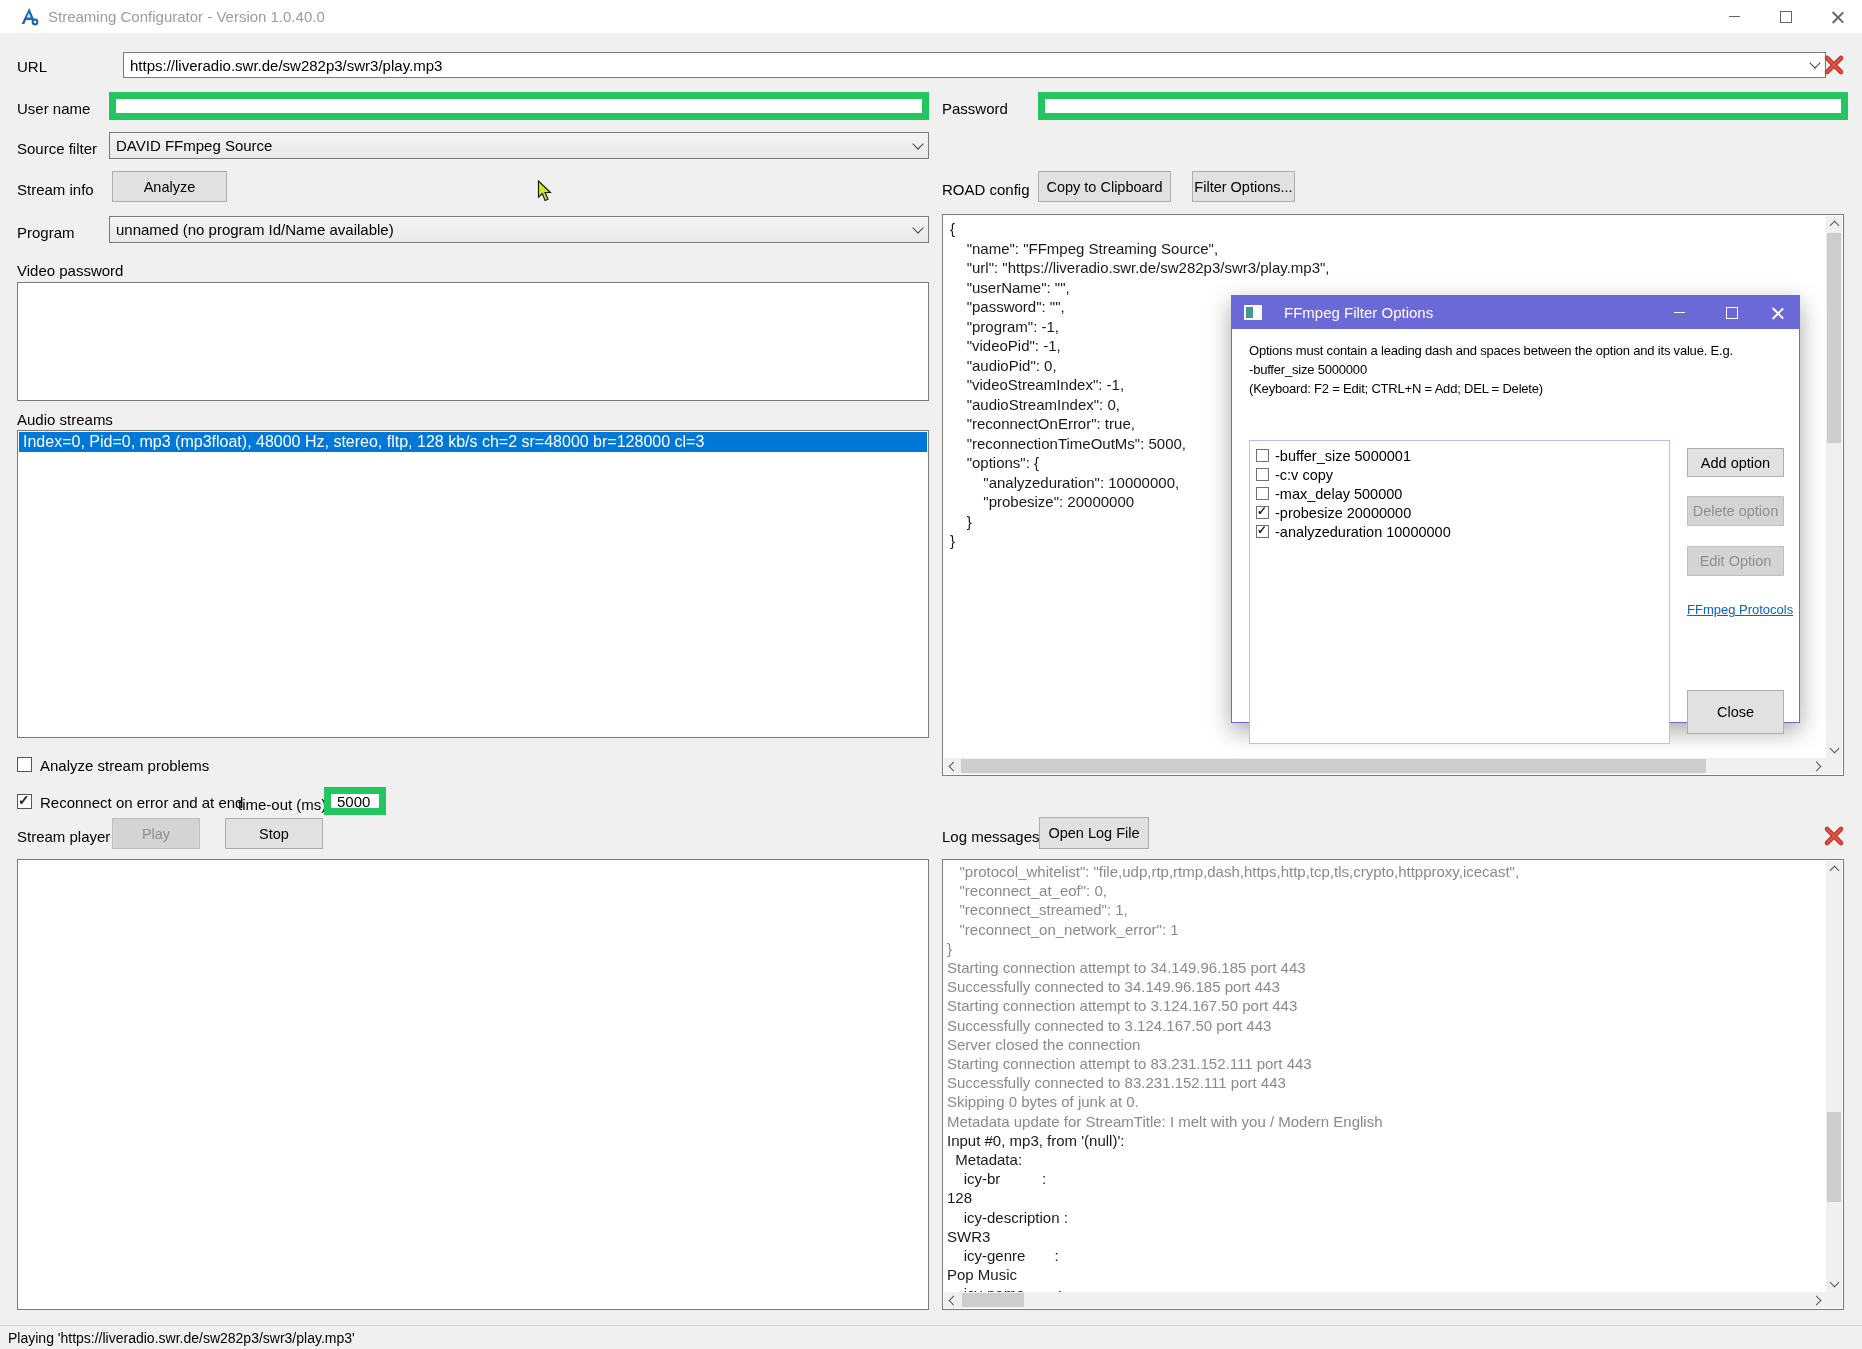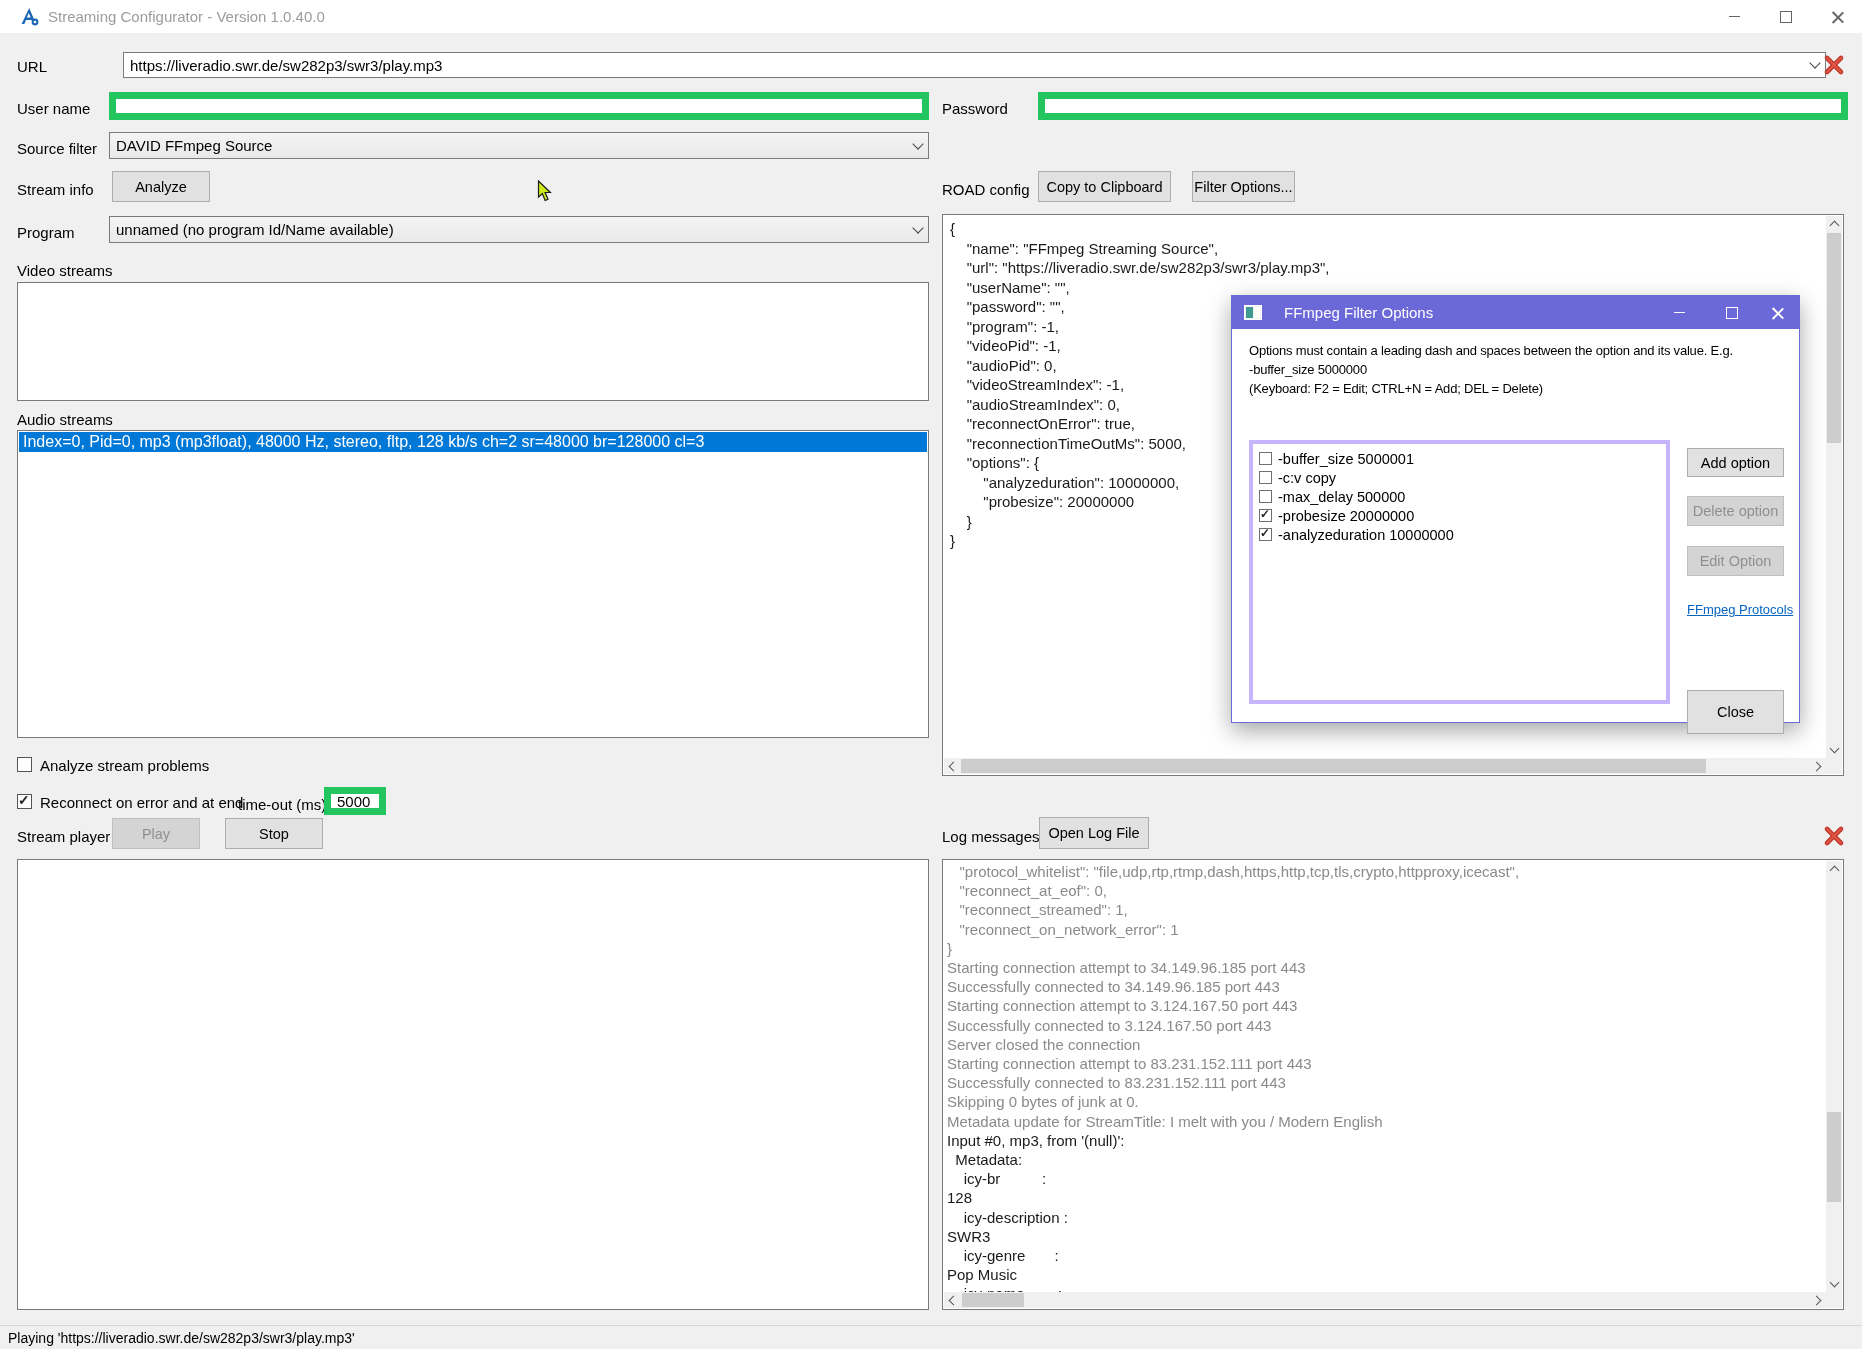--- a/index.html
+++ b/index.html
@@ -66,22 +66,22 @@
   .dlg-title{position:absolute;left:40px;top:8px;font-size:15px;color:#fff;white-space:nowrap;margin-left:12px;}
   .dlg-btn{position:absolute;top:0;width:44px;height:33px;display:flex;align-items:center;justify-content:center;}
   .dg-min{width:11px;height:1px;background:#fff;}
   .dg-max{width:10px;height:10px;border:1px solid #fff;}
   .dg-close{position:relative;width:12px;height:12px;}
   .dg-close::before,.dg-close::after{content:"";position:absolute;left:5px;top:-1px;width:1.5px;height:15px;background:#fff;}
   .dg-close::before{transform:rotate(45deg);}
   .dg-close::after{transform:rotate(-45deg);}
   .instr{position:absolute;left:17px;top:45px;width:540px;font-size:13px;letter-spacing:-0.2px;color:#000;}
   .instr div{line-height:19px;white-space:nowrap;}
-  .dlg-list{position:absolute;left:17px;top:144px;width:421px;height:264px;background:#fff;
-            border:4px solid #c4b5fd;box-sizing:border-box;padding:5px 4px;}
+  .dlg-list{position:absolute;left:17px;top:144px;width:421px;height:304px;background:#fff;
+            border:1px solid #c4b5fd;box-sizing:border-box;padding:5px 4px;}
   .opt-row{display:flex;align-items:center;height:19px;}
   .opt-row .cbi{position:relative;width:13px;height:13px;border:1px solid #707070;background:#fff;
                 box-sizing:border-box;margin:0 6px 0 2px;flex:none;}
   .opt-row .cbi.checked::after{content:"\2713";position:absolute;left:0;top:-3px;font-size:12px;font-weight:bold;color:#222;}
   .opt-label{font-size:14.5px;color:#000;white-space:nowrap;}
   .dlg-link{position:absolute;left:455px;top:306px;font-size:13px;color:#0563c1;text-decoration:underline;white-space:nowrap;}
   
   .statusbar{position:absolute;left:0;top:1325px;width:1862px;height:24px;background:#f0f0f0;border-top:1px solid #d6d6d6;}
   .statusbar span{position:absolute;left:8px;top:4px;font-size:14px;color:#000;white-space:nowrap;}
   
@@ -127,39 +127,39 @@
 
 <span class="lbl" style="left:17px;top:140px">Source filter</span>
 <div class="combo gray" style="left:109px;top:132px;width:820px;height:27px">
   <span class="val">DAVID FFmpeg Source</span>
   <span class="drop">
       <i class="chev down"></i>
     </span>
 </div>
 
 <span class="lbl" style="left:17px;top:181px">Stream info</span>
-<div class="btn" style="left:112px;top:171px;width:98px;height:31px">Analyze</div>
+<div class="btn" style="left:112px;top:171px;width:115px;height:31px">Analyze</div>
 
 <svg class="cursor" width="15" height="22" viewBox="0 0 15 22">
   <path d="M1.5,1 L1.5,17.2 L5.3,13.6 L8.1,20.5 L11,19.2 L8.1,12.5 L13.4,12.5 Z" fill="#cfe81c" stroke="#1a1a1a" stroke-width="1.2"></path>
 </svg>
 
 <span class="lbl" style="left:942px;top:181px">ROAD config</span>
 <div class="btn" style="left:1038px;top:171px;width:133px;height:31px">Copy to Clipboard</div>
 <div class="btn" style="left:1192px;top:171px;width:103px;height:31px">Filter Options...</div>
 
 <span class="lbl" style="left:17px;top:224px">Program</span>
 <div class="combo gray" style="left:109px;top:216px;width:820px;height:27px">
   <span class="val">unnamed (no program Id/Name available)</span>
   <span class="drop">
       <i class="chev down"></i>
     </span>
 </div>
 
-<span class="lbl" style="left:17px;top:262px">Video streams</span>
+<span class="lbl" style="left:17px;top:262px">Video password</span>
 <div class="panel" style="left:17px;top:282px;width:912px;height:119px"></div>
 
 <div class="panel" style="left:942px;top:214px;width:902px;height:562px">
   <div class="code-area">
 
   <div class="code-line">{</div>
       <div class="code-line">    "name": "FFmpeg Streaming Source",</div>
       <div class="code-line">    "url": "https://liveradio.swr.de/sw282p3/swr3/play.mp3",</div>
       <div class="code-line">    "userName": "",</div>
       <div class="code-line">    "password": "",</div>

